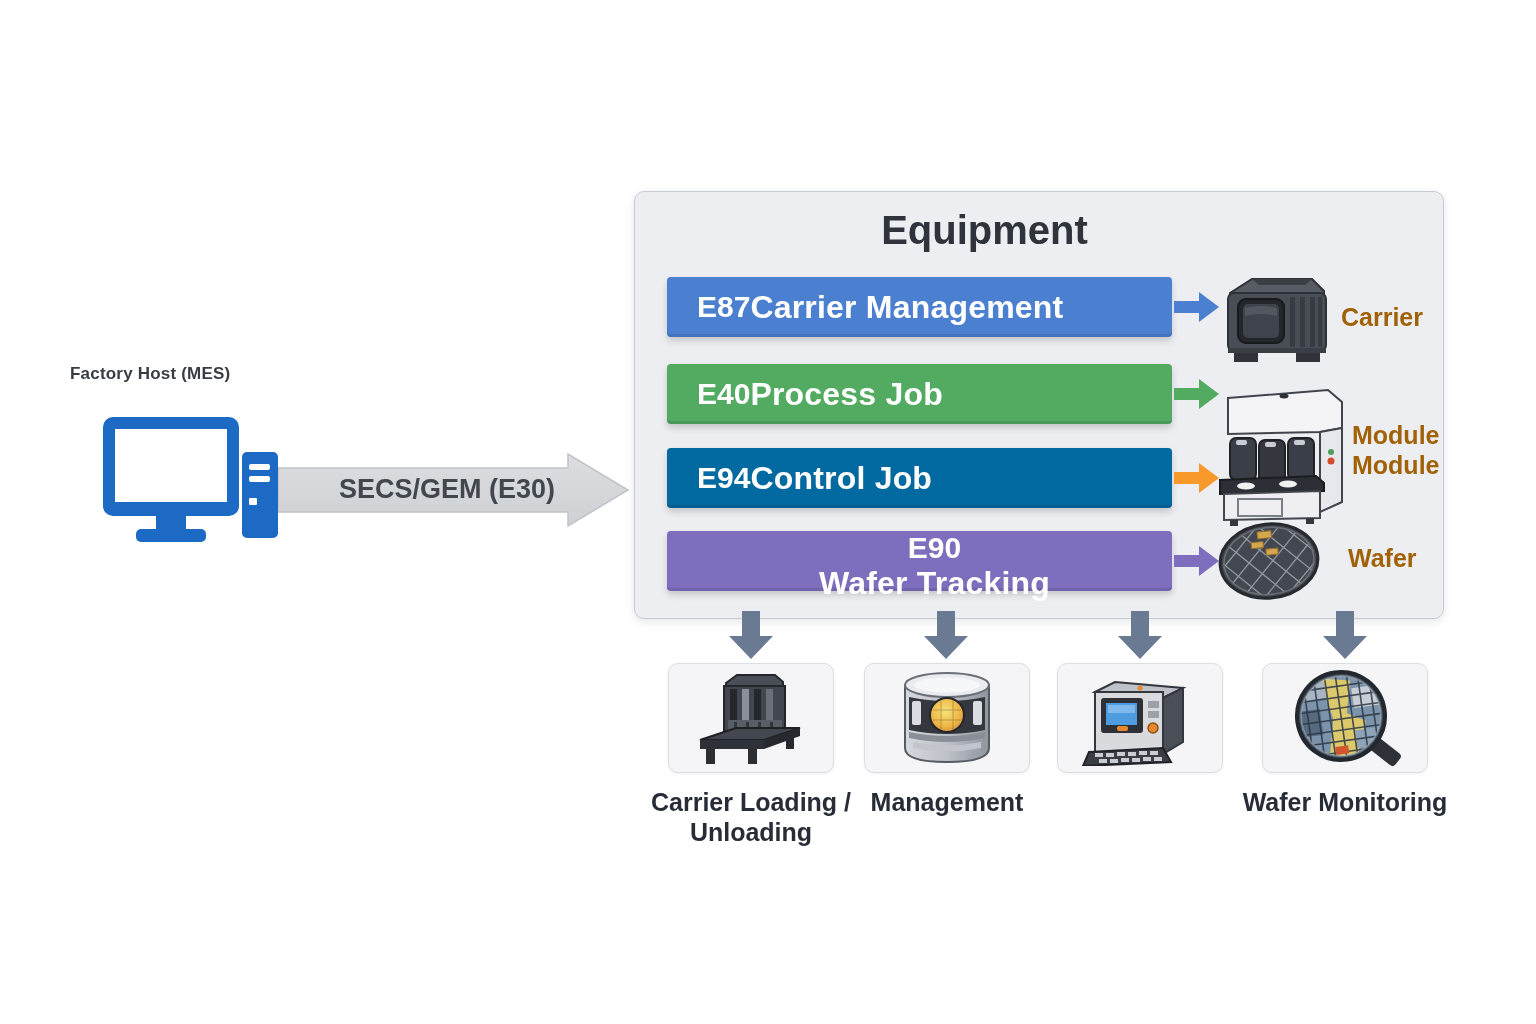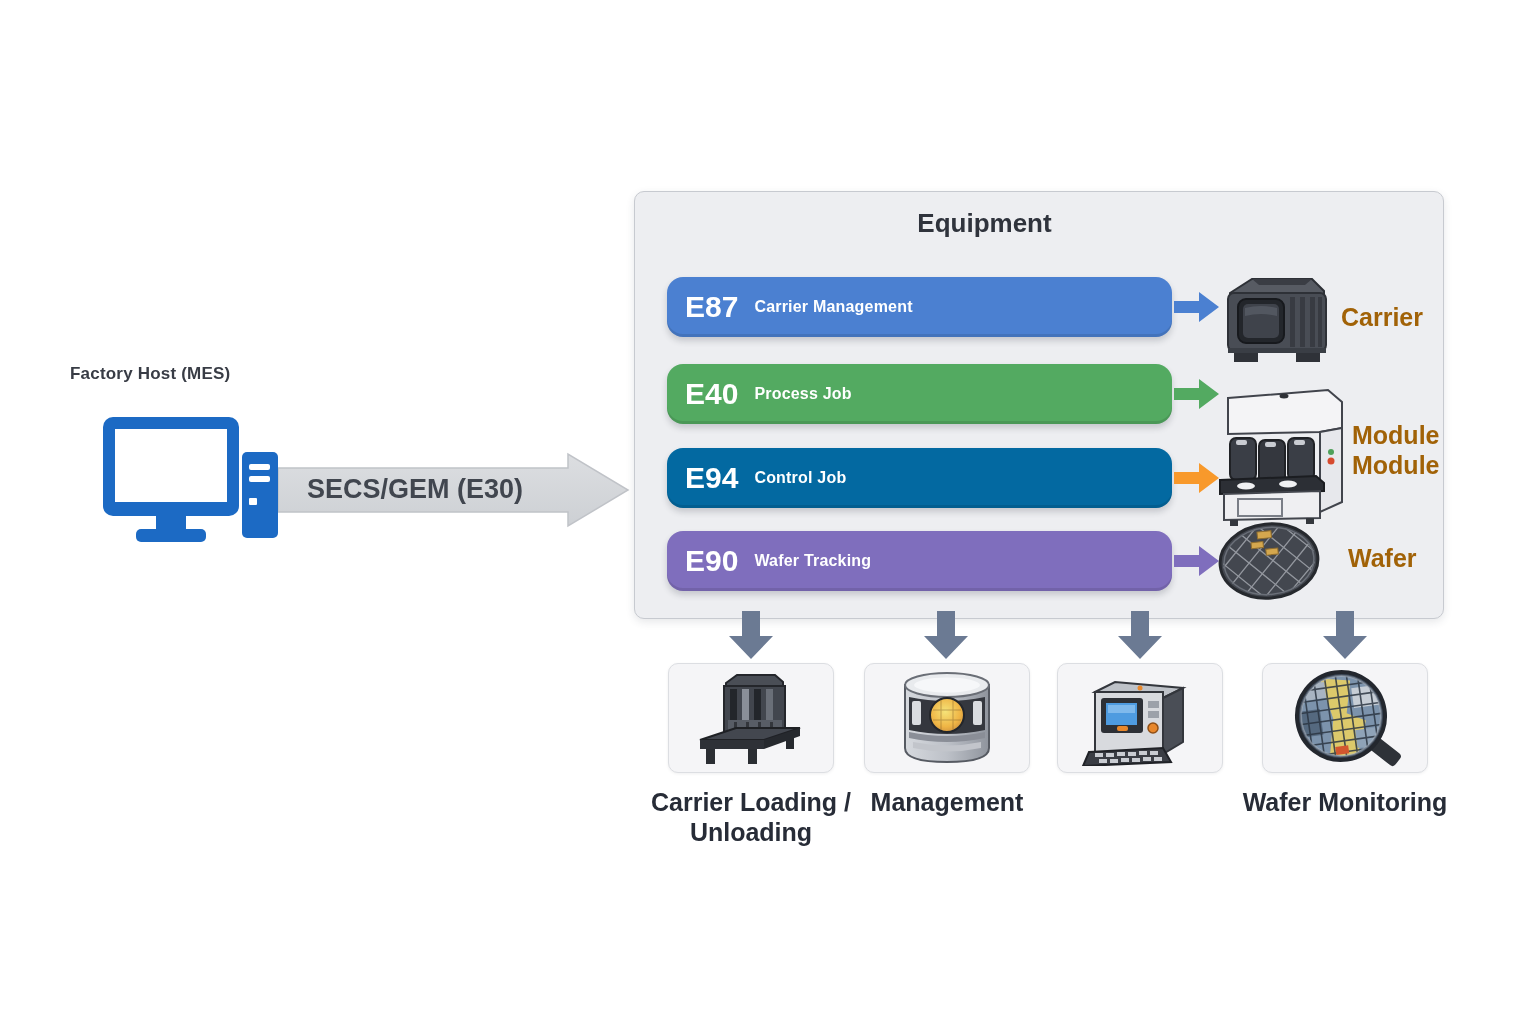--- a/index.html
+++ b/index.html
@@ -10,40 +10,40 @@
     color:#2E323C;
   }
   .abs{position:absolute;}
 
   
   .factory-label{left:70px;top:364px;font-size:17px;font-weight:700;color:#383C45;letter-spacing:.2px;}
   .host-svg{left:100px;top:414px;}
 
   
   .secs-svg{left:278px;top:452px;}
-  .secs-label{left:307px;top:474px;width:280px;text-align:left;font-size:27px;font-weight:700;color:#41464F;}
+  .secs-label{left:307px;top:474px;width:280px;text-align:center;font-size:27px;font-weight:700;color:#41464F;}
 
   
   .equip-box{
     left:634px;top:191px;width:810px;height:428px;
     background:#EDEEF1;border:1.5px solid #C7CAD0;border-radius:10px;
     box-shadow:0 3px 8px rgba(50,55,70,.12);
     box-sizing:border-box;
   }
-  .equip-title{left:634px;top:208px;width:701px;text-align:center;font-size:26px;font-weight:700;color:#2F333C;}
+  .equip-title{left:634px;top:208px;width:701px;text-align:center;font-size:40px;font-weight:700;color:#2F333C;}
 
   .std-bar{
-    left:667px;width:505px;height:60px;border-radius:16px;
-    display:flex;align-items:center;padding-left:18px;box-sizing:border-box;
+    left:667px;width:505px;height:60px;border-radius:4px;
+    display:flex;align-items:center;padding-left:30px;box-sizing:border-box;
     box-shadow:0 4px 6px rgba(45,50,65,.20), inset 0 -3px 0 rgba(0,0,0,.10);
     color:#ffffff;white-space:nowrap;
   }
   .std-bar .code{font-size:30px;font-weight:700;}
-  .std-bar .name{font-size:16px;font-weight:600;margin-left:16px;letter-spacing:.2px;}
-  .bar-0{top:277px;} .bar-1{top:364px;} .bar-2{top:448px;} .bar-3{top:531px;}
+  .std-bar .name{font-size:32px;font-weight:600;letter-spacing:.2px;}
+  .bar-0{top:277px;} .bar-1{top:364px;} .bar-2{top:448px;} .bar-3{top:531px;flex-direction:column;}
 
   .std-arrow-0{left:1174px;top:291px;}
   .std-arrow-1{left:1174px;top:378px;}
   .std-arrow-2{left:1174px;top:462px;}
   .std-arrow-3{left:1174px;top:545px;}
 
   .target-label{font-size:25px;font-weight:600;color:#a16207;line-height:30px;}
   .lbl-carrier{left:1341px;top:302px;}
   .lbl-process{left:1352px;top:420px;}
   .lbl-wafer{left:1348px;top:543px;}

